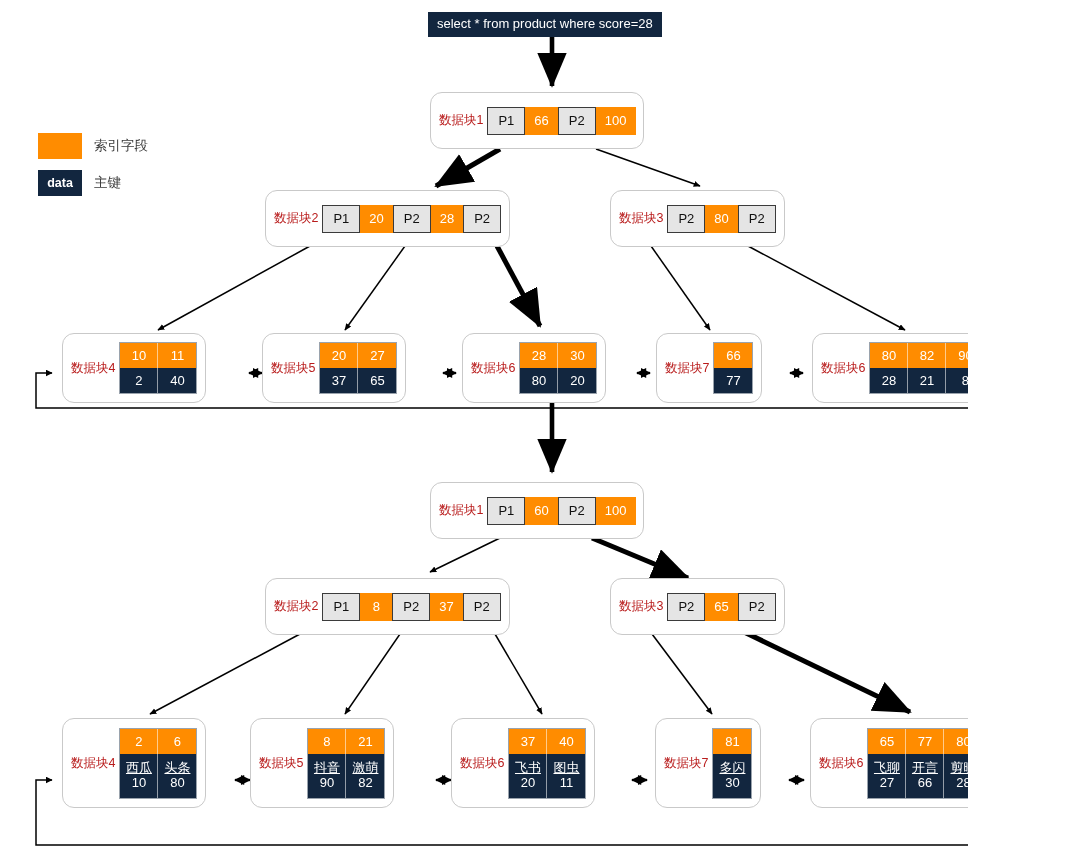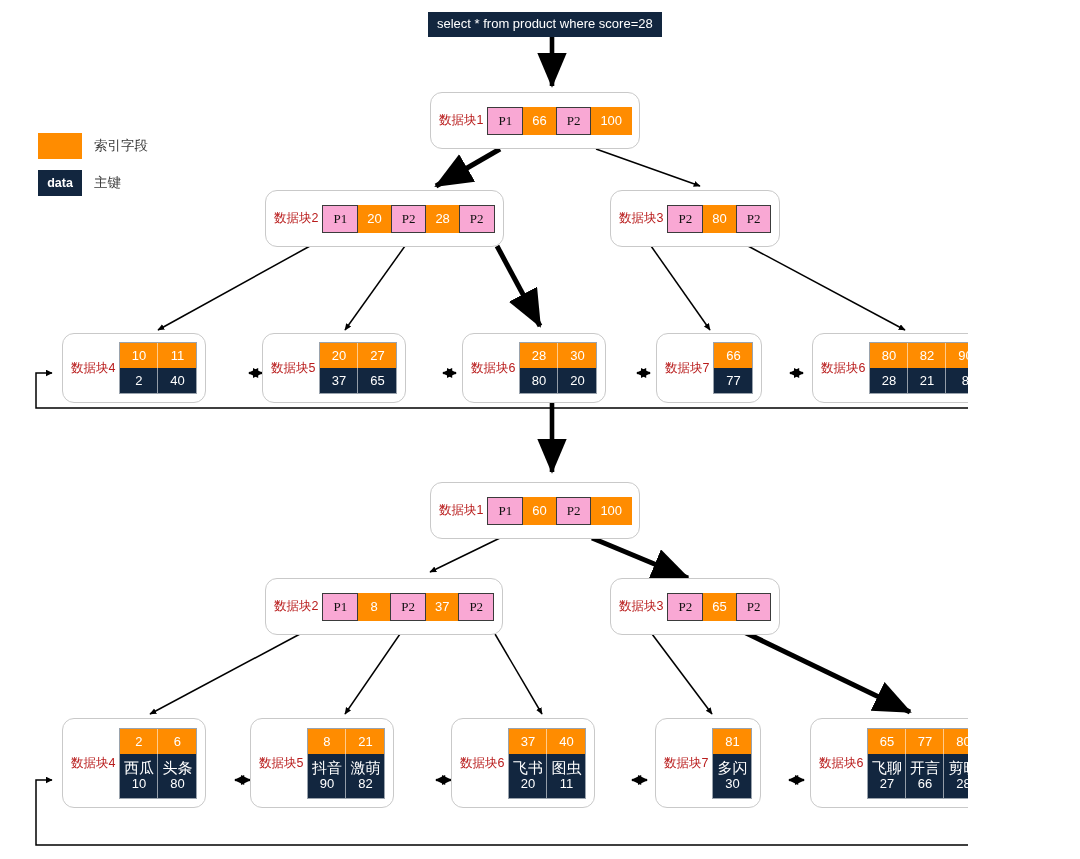--- a/index.html
+++ b/index.html
@@ -76,26 +76,25 @@
     align-items:stretch;
   }
   .cell{
     box-sizing:border-box;
     display:flex;align-items:center;justify-content:center;
     font-size:13px;
     height:28px;
     min-width:34px;
   }
   .cell.ptr{
-    background:#f9a8d4;
+    background:#e5e5e5;
     border:1.6px solid #3b3b3b;
     color:#111111;
     padding:0 10px;
     z-index:2;
-    font-family:Liberation Serif, serif;
   }
   .cell.key{
     background:#ff8c00;
     color:#ffffff;
     padding:0 10px;
     margin:0 -1px;
   }
 
   
   .leafgrid{
@@ -117,21 +116,21 @@
   }
   .leafrow > :last-child{border-right:none;}
   .lkey{background:#ff8c00;}
   .lval{background:#12263f;}
   .lval.tall{
     height:44px;
     flex-direction:column;
     line-height:1.15;
     padding:2px 0;
   }
-  .lval .name{font-size:15px;}
+  .lval .name{font-size:13px;text-decoration:underline;}
   .lval .num{font-size:13px;}
 </style>
 </head>
 <body>
 
 <div id="canvas">
 
   <svg id="wires" viewBox="0 0 1080 859" xmlns="http://www.w3.org/2000/svg">
     <defs>
       <marker id="ah" markerWidth="9" markerHeight="9" refX="7.2" refY="3.2" orient="auto" markerUnits="strokeWidth">

